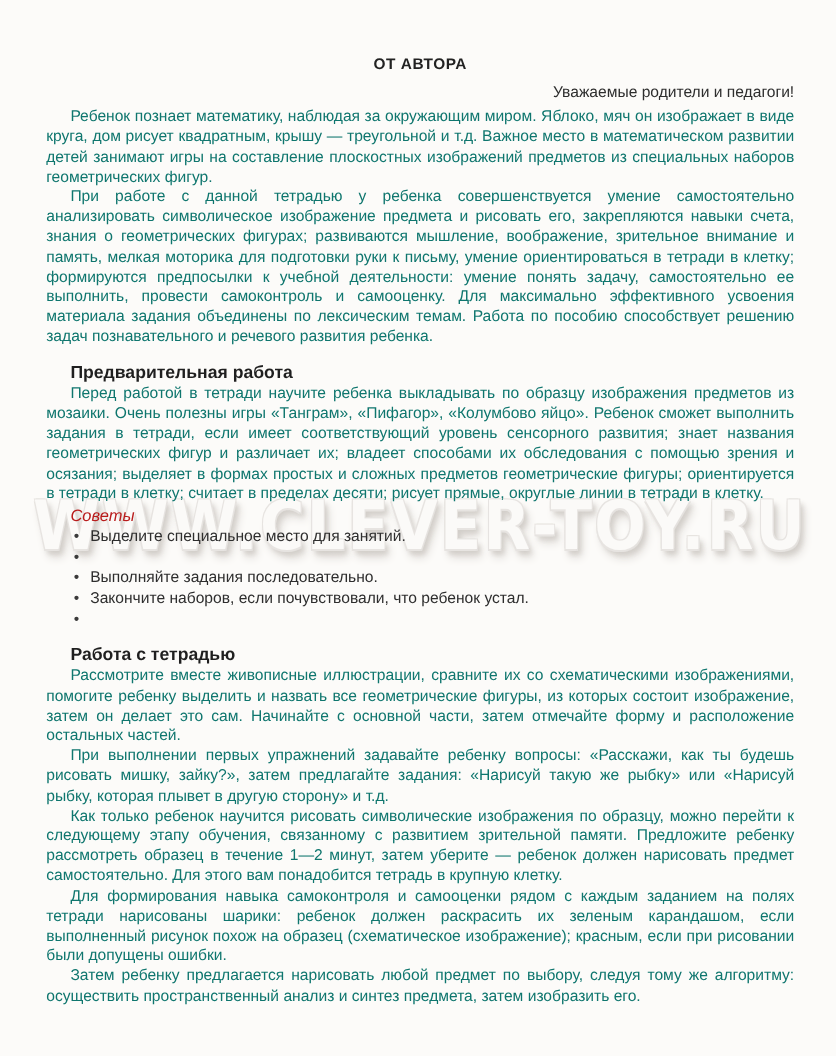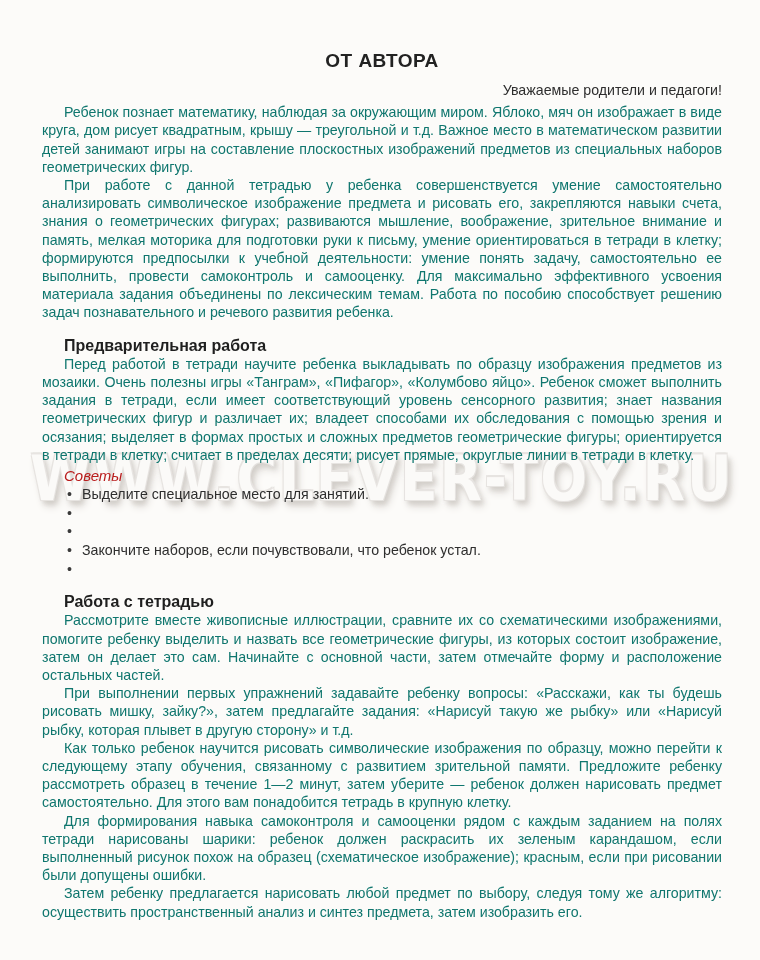--- a/index.html
+++ b/index.html
@@ -40,21 +40,21 @@
   .content {
     position: relative;
     z-index: 1;
     box-sizing: border-box;
     padding: 50px 38px 0 42px;
     color: #2e2e2e;
   }
   .title {
     margin: 0 0 9px 0;
     text-align: center;
-    font-size: 19px;
+    font-size: 14px;
     font-weight: bold;
     letter-spacing: 0.5px;
     color: #222;
   }
   p.body-par {
     margin: 0;
     font-size: 14.2px;
     line-height: 18.2px;
     text-align: justify;
     text-indent: 22px;
@@ -121,20 +121,21 @@
 
     <div class="tip">
       <span class="bullet">•</span>
       <span class="tip-text">Выделите специальное место для занятий.</span>
     </div>
     <div class="tip">
       <span class="bullet">•</span>
     </div>
     <div class="tip">
       <span class="bullet">•</span>
+      <span class="tip-text">Выполняйте задания последовательно.</span>
     </div>
     <div class="tip">
       <span class="bullet">•</span>
       <span class="tip-text">Закончите наборов, если почувствовали, что ребенок устал.</span>
     </div>
     <div class="tip">
       <span class="bullet">•</span>
     </div>
 
     <h2 class="section-heading">Работа с тетрадью</h2>

